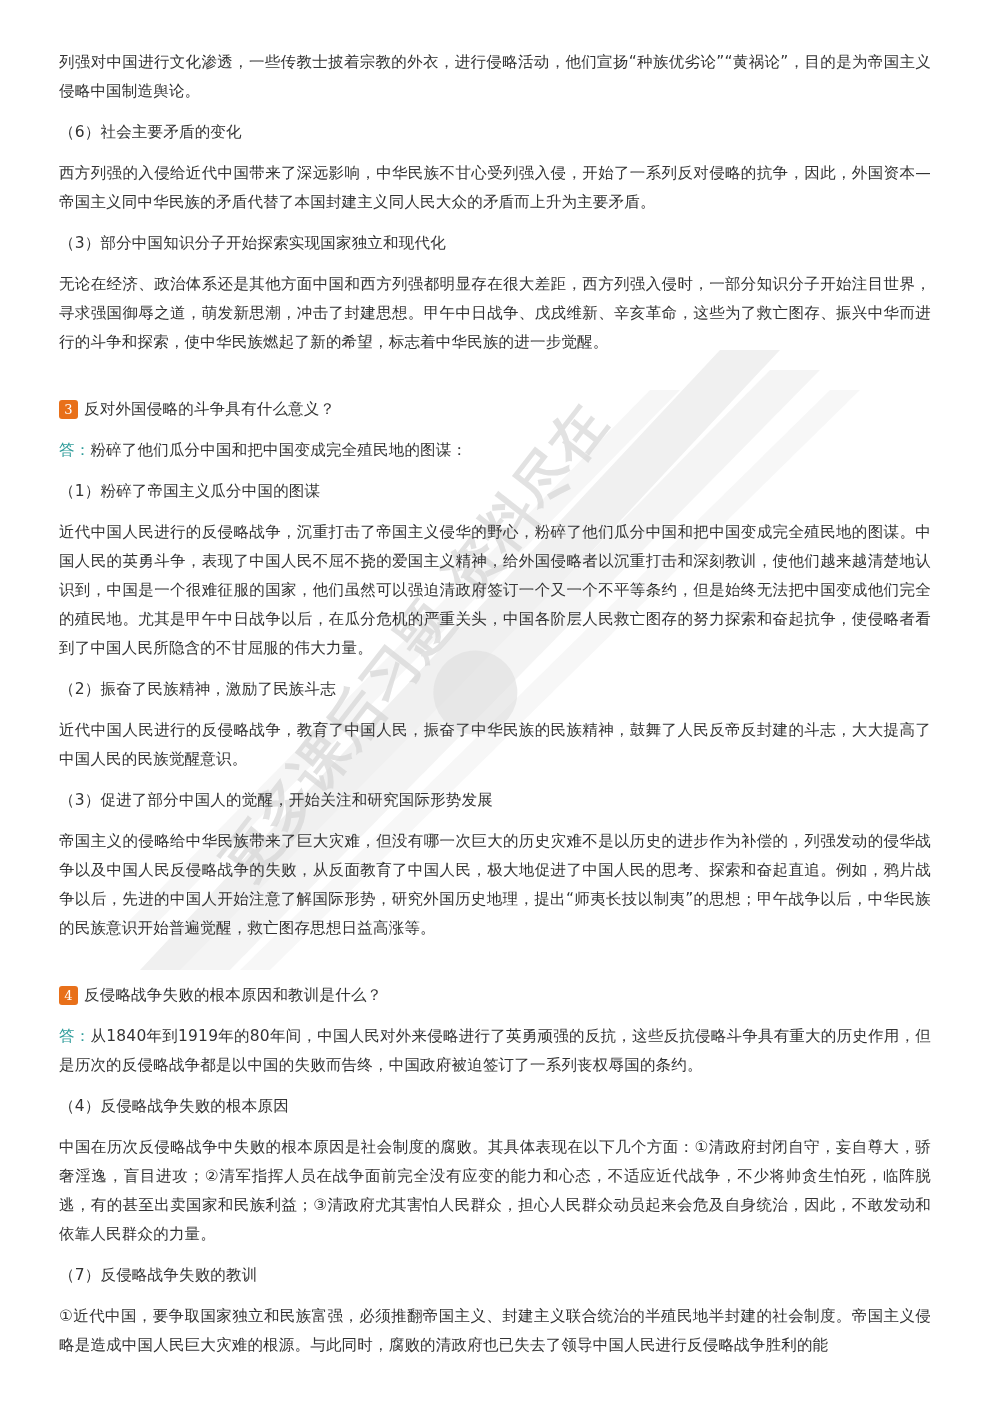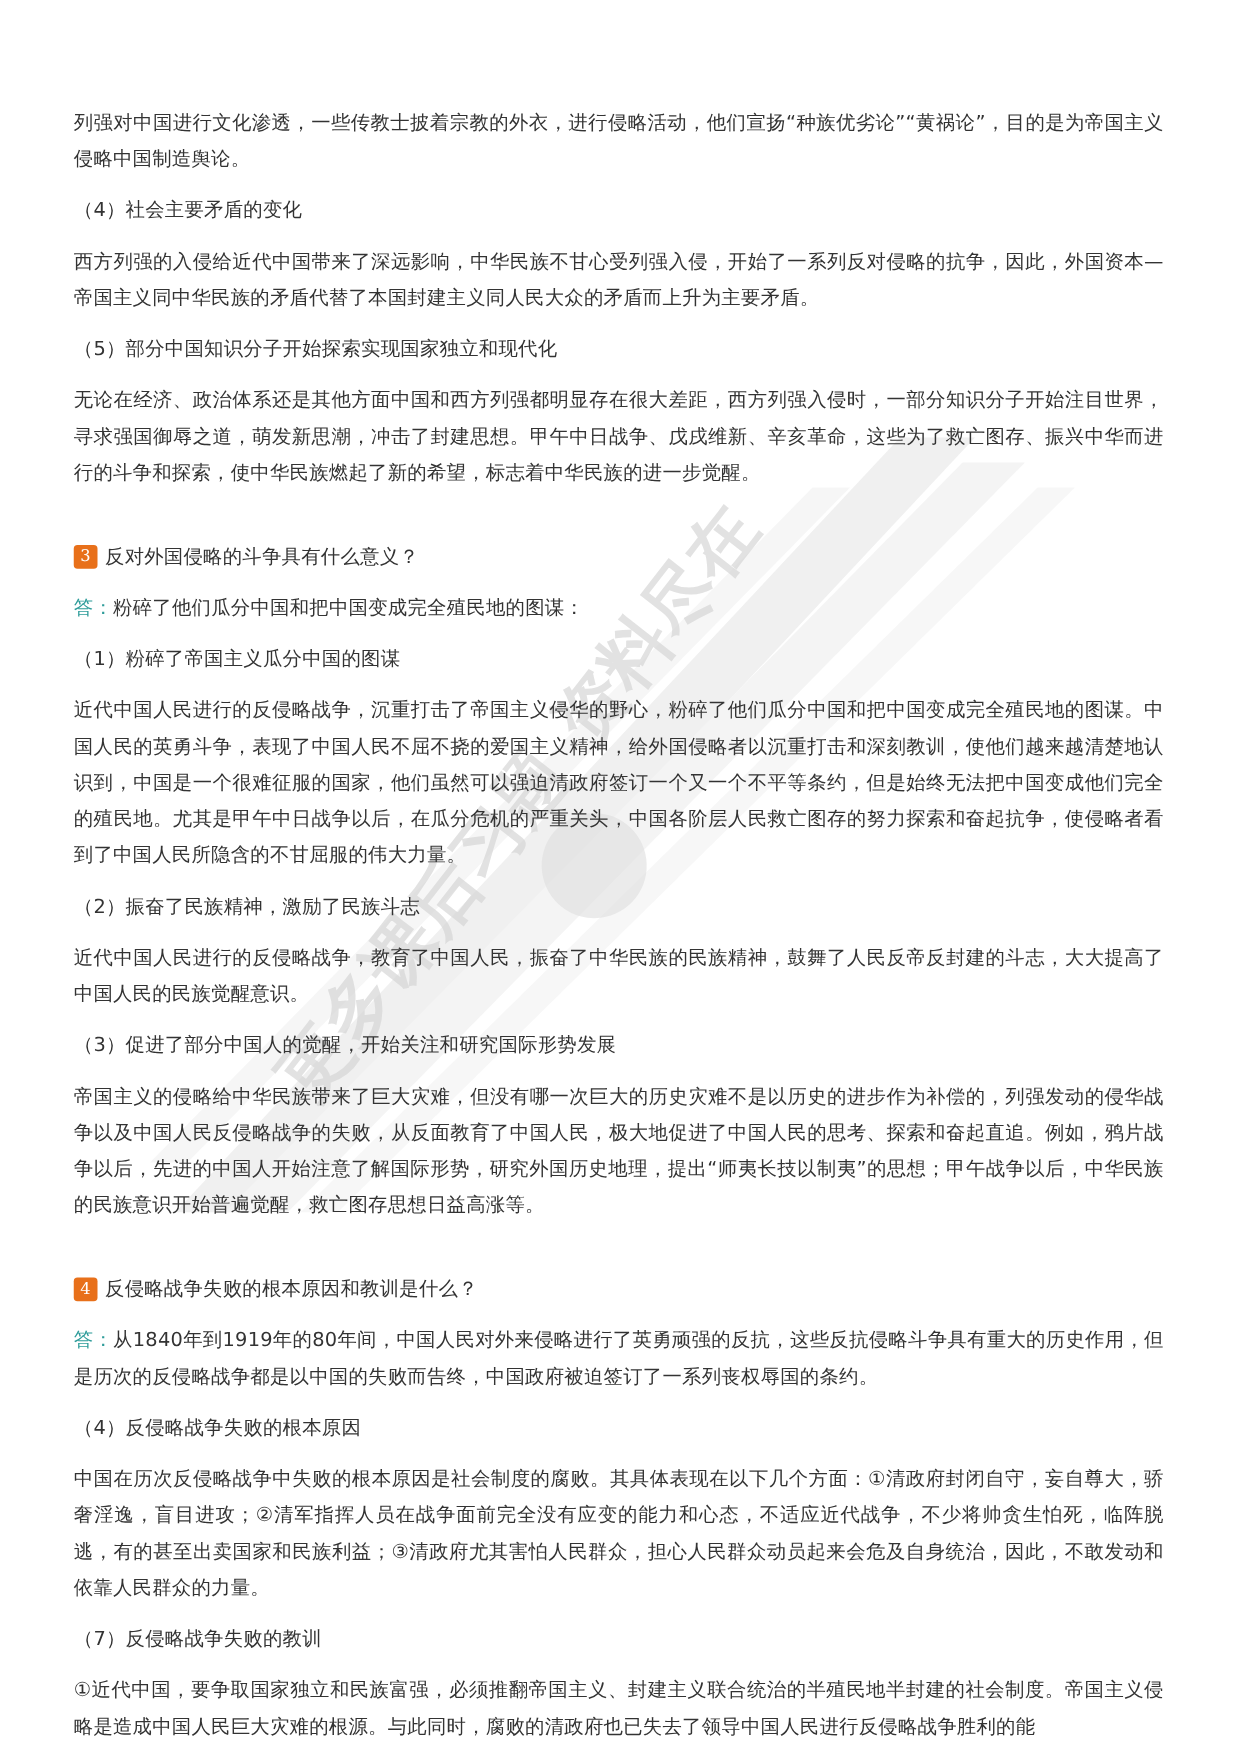--- a/index.html
+++ b/index.html
@@ -16,21 +16,20 @@
       color: #333333;
     }
     .page {
       position: absolute;
       left: 59px;
       top: 48px;
       width: 872px;
       font-size: 15.5px;
       line-height: 29px;
       letter-spacing: 0.2px;
-      margin-top: 36px;
     }
     .para {
       margin: 0 0 12px 0;
       text-align: justify;
     }
     .subhead {
       margin: 0 0 12px 0;
     }
     .question {
       margin: 38px 0 12px 0;
@@ -82,26 +81,26 @@
     <text x="-300" y="-20" font-size="56" font-family="DejaVu Sans, sans-serif" font-weight="bold" fill="#d6d6d6" opacity="0.7">更多课后习题</text>
     <circle cx="-10" cy="40" r="42" fill="#dedede" opacity="0.6"></circle>
   </g>
 </svg>
 
 <div class="page content-layer">
 
   <p class="para">列强对中国进行文化渗透，一些传教士披着宗教的外衣，进行侵略活动，他们宣扬“种族优劣论”“黄祸论”，目的是为帝国主义侵略中国制造舆论。</p>
 
   <div>
-    <p class="subhead">（4）社会主要矛盾的变化</p>
+    <p class="subhead">（6）社会主要矛盾的变化</p>
     <p class="para">西方列强的入侵给近代中国带来了深远影响，中华民族不甘心受列强入侵，开始了一系列反对侵略的抗争，因此，外国资本—帝国主义同中华民族的矛盾代替了本国封建主义同人民大众的矛盾而上升为主要矛盾。</p>
   </div>
 
   <div>
-    <p class="subhead">（5）部分中国知识分子开始探索实现国家独立和现代化</p>
+    <p class="subhead">（3）部分中国知识分子开始探索实现国家独立和现代化</p>
     <p class="para">无论在经济、政治体系还是其他方面中国和西方列强都明显存在很大差距，西方列强入侵时，一部分知识分子开始注目世界，寻求强国御辱之道，萌发新思潮，冲击了封建思想。甲午中日战争、戊戌维新、辛亥革命，这些为了救亡图存、振兴中华而进行的斗争和探索，使中华民族燃起了新的希望，标志着中华民族的进一步觉醒。</p>
   </div>
 
   <div>
     <div class="question">
       <span class="badge" style="background:#e8701a;">3</span>
       <span>反对外国侵略的斗争具有什么意义？</span>
     </div>
     <p class="subhead">
       <span class="answer-label">答：</span><span>粉碎了他们瓜分中国和把中国变成完全殖民地的图谋：</span>

